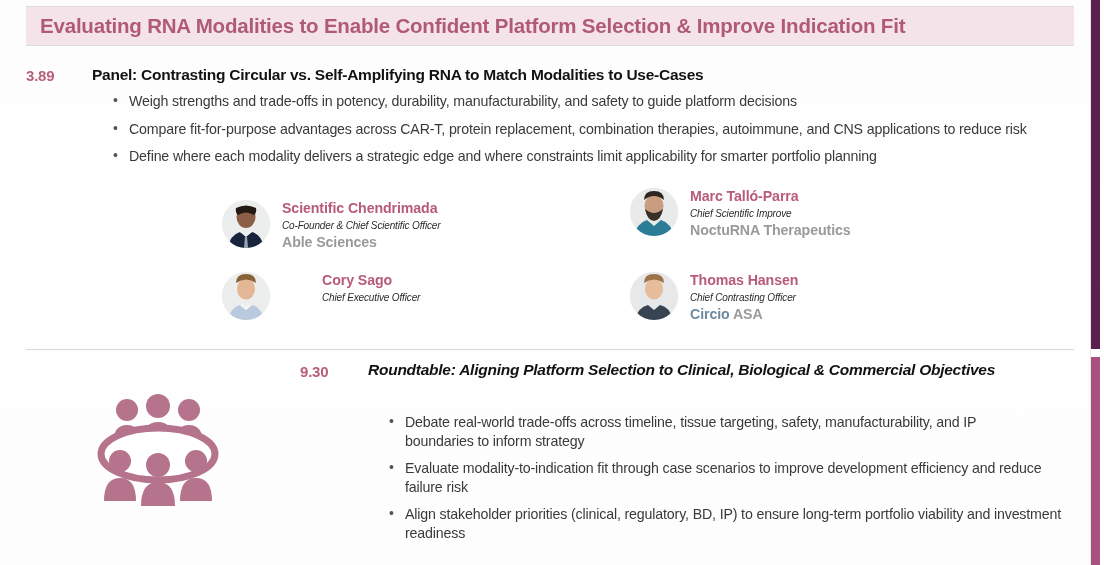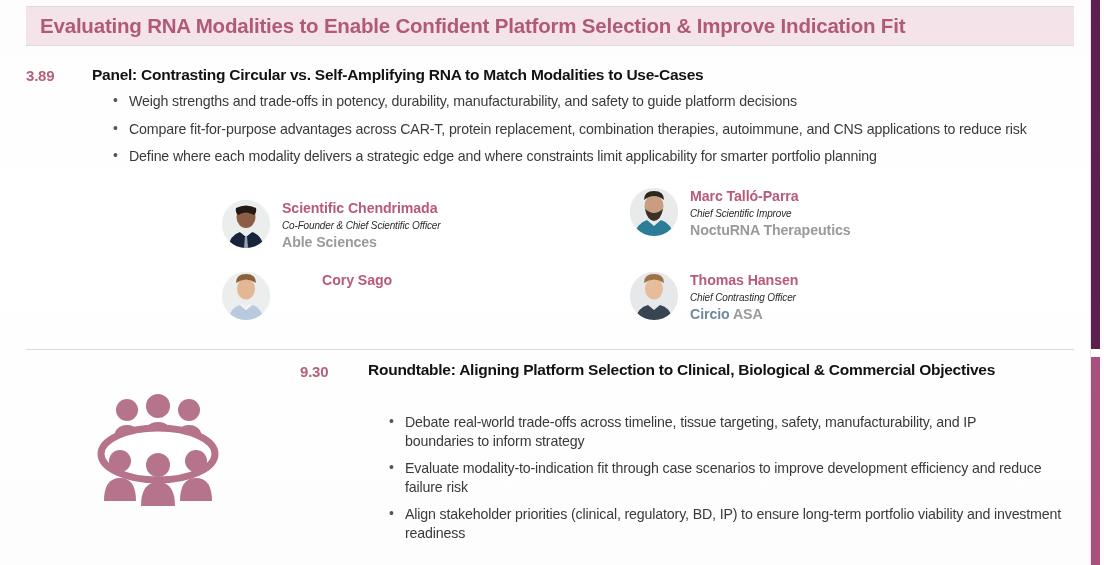--- a/index.html
+++ b/index.html
@@ -237,20 +237,21 @@
       <svg width="48" height="48" viewBox="0 0 48 48">
         <rect width="48" height="48" fill="#eceded"></rect>
         <ellipse cx="24" cy="17" rx="9" ry="10.5" fill="#e3b795"></ellipse>
         <path d="M14 11 q10 -7 20 0 q0 -9 -10 -9 q-10 0 -10 9z" fill="#8a6237"></path>
         <path d="M6 48 q3 -13 12 -15 l6 5 l6 -5 q9 2 12 15z" fill="#b9c9de"></path>
         <path d="M18 33 l6 5 l6 -5 l-3 -1 l-3 3 l-3 -3z" fill="#f4f5f6"></path>
       </svg>
     </div>
     <div class="speaker-info">
       <div class="sp-name">Cory Sago</div>
+      <div class="sp-role">Chief Executive Officer</div>
     </div>
   </div>
 
   <div class="speaker" style="left:630px; top:272px;">
     <div class="avatar">
       <svg width="48" height="48" viewBox="0 0 48 48">
         <rect width="48" height="48" fill="#e7e8e9"></rect>
         <ellipse cx="24" cy="17" rx="9" ry="10.5" fill="#e6bc9b"></ellipse>
         <path d="M14 11 q10 -7 20 0 q0 -9 -10 -9 q-10 0 -10 9z" fill="#9c7348"></path>
         <path d="M5 48 q3 -13 13 -15 l6 5 l6 -5 q10 2 13 15z" fill="#394453"></path>
@@ -285,21 +286,21 @@
         <circle cx="70" cy="77" r="12"></circle>
         <path d="M53 118 q0 -24 17 -24 q17 0 17 24 z"></path>
         <circle cx="108" cy="73" r="11"></circle>
         <path d="M92 113 q0 -23 16 -23 q16 0 16 23 z"></path>
       </g>
     </svg>
   </div>
 
   <div class="session-time" style="left:300px; top:363px;">9.30</div>
 
-  <div class="session-title" style="left:368px; top:359px; width:640px;">Roundtable: Aligning Platform Selection to Clinical, Biological &amp; Commercial Objectives</div>
+  <div class="session-title" style="left:368px; top:359px; width:640px;font-style:italic;">Roundtable: Aligning Platform Selection to Clinical, Biological &amp; Commercial Objectives</div>
 
   <ul class="bullets" style="left:386px; top:413px; width:690px;">
     <li style="width:590px;">Debate real-world trade-offs across timeline, tissue targeting, safety, manufacturability, and IP boundaries to inform strategy</li>
     <li style="width:640px;">Evaluate modality-to-indication fit through case scenarios to improve development efficiency and reduce failure risk</li>
     <li style="width:680px;">Align stakeholder priorities (clinical, regulatory, BD, IP) to ensure long-term portfolio viability and investment readiness</li>
   </ul>
 
 </div>
 
 </body></html>

